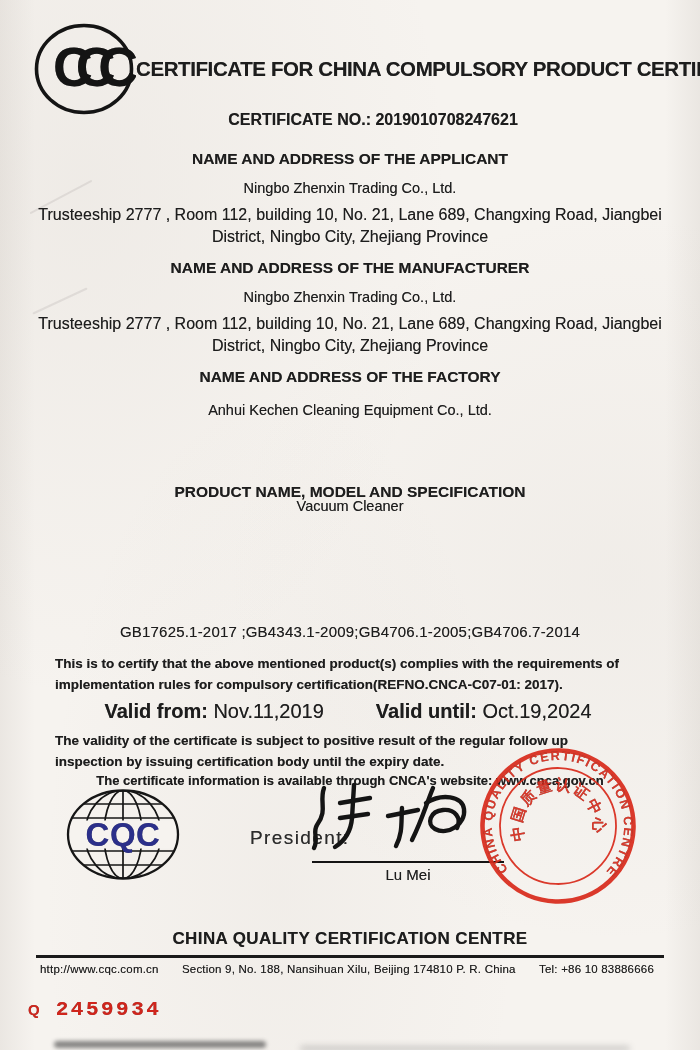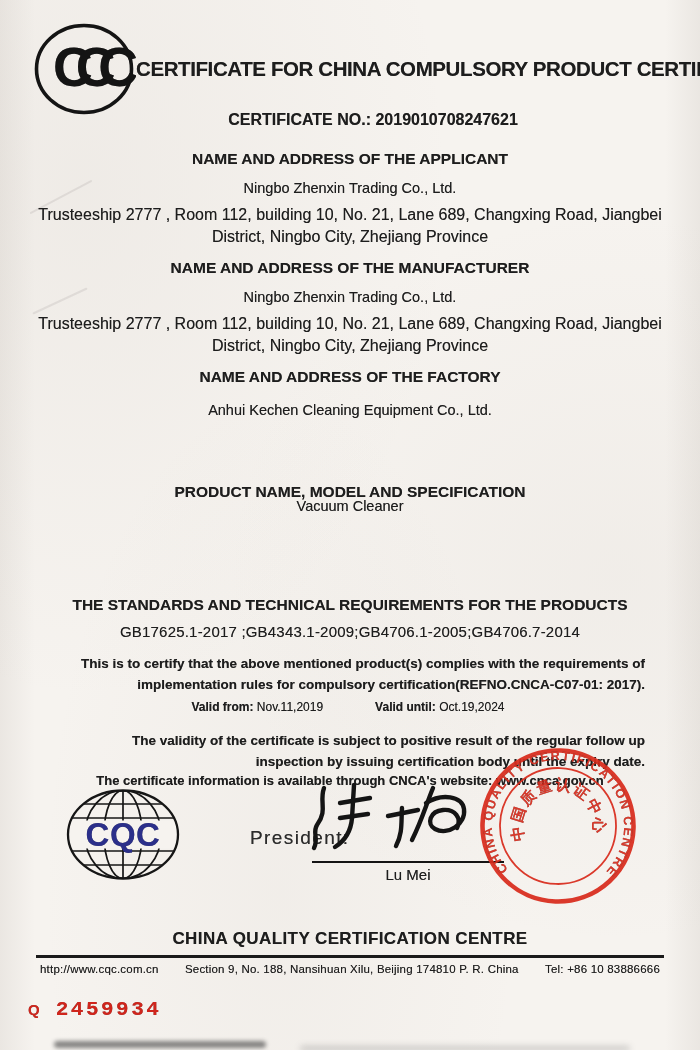--- a/index.html
+++ b/index.html
@@ -20,30 +20,30 @@
   .title {
     left: 136px; right: 12px; top: 57px; text-align: center;
     font-size: 20.5px; font-weight: bold; letter-spacing: -0.4px; white-space: nowrap;
   }
   .certno { top: 111px; font-size: 16px; font-weight: bold; padding-left: 46px; }
   .heading { font-size: 15.5px; font-weight: bold; }
   .name-line { font-size: 14.5px; }
   .addr { font-size: 16px; line-height: 22px; white-space: pre-line; left: 30px; right: 30px; text-align: center; }
   .models { font-size: 14px; line-height: 21.5px; white-space: pre-line; left: 35px; right: 35px; text-align: center; }
   .stds { font-size: 15px; letter-spacing: .2px; }
-  .para-bold { font-size: 13.5px; font-weight: bold; line-height: 21px; white-space: pre-line; left: 55px; right: 55px; text-align: right; }
-  .valid-row { top: 700px; display: flex; justify-content: center; gap: 52px; left: 0; right: 4px; font-size: 12px; }
+  .para-bold { font-size: 13.5px; font-weight: bold; line-height: 21px; white-space: pre-line; left: 55px; right: 55px; text-align: left; }
+  .valid-row { top: 700px; display: flex; justify-content: center; gap: 52px; left: 0; right: 4px; font-size: 20px; }
   .valid-row b { font-weight: bold; }
   .cnca { top: 773px; font-size: 13px; font-weight: 600; }
   .president { left: 250px; top: 827px; font-size: 19px; letter-spacing: 1.4px; color: #2b2b2b; }
   .sig-line { left: 312px; top: 861px; width: 192px; height: 2px; background: #141414; }
   .sig-name { left: 312px; top: 866px; width: 192px; text-align: center; font-size: 15px; }
   .footer-org { top: 929px; font-size: 17px; font-weight: bold; letter-spacing: .4px; }
   .footer-rule { left: 36px; right: 36px; top: 955px; height: 2.5px; background: #1a1a1a; }
-  .footer-row { left: 40px; right: 40px; top: 963px; display: flex; justify-content: space-between; align-items: baseline; font-size: 11.5px; font-weight: 500; letter-spacing: .2px; }
+  .footer-row { left: 40px; right: 46px; top: 963px; display: flex; justify-content: space-between; align-items: baseline; font-size: 11.5px; font-weight: 500; letter-spacing: .2px; }
   .footer-row .mid { flex: 1; text-align: center; }
   .serial { left: 28px; top: 998px; display: flex; align-items: baseline; gap: 16px; }
   .serial .q { font-size: 15px; font-weight: bold; }
   .serial .num { font-family: "Liberation Mono", monospace; font-size: 21px; font-weight: bold; letter-spacing: 2.5px; }
   .smudge { left: 54px; top: 1041px; width: 212px; height: 7px; background: #3b3b3b; border-radius: 4px; filter: blur(2px); opacity: .6; }
   .smudge2 { left: 300px; top: 1046px; width: 330px; height: 5px; background: #777; border-radius: 3px; filter: blur(3px); opacity: .35; }
   .pencil { position: absolute; background: rgba(120,115,110,.14); height: 2px; border-radius: 2px; }
   .stamp-wrap { left: 477px; top: 745px; width: 162px; height: 162px; transform: rotate(2deg); opacity: .93; }
 </style>
 </head>
@@ -75,21 +75,20 @@
   <div class="abs ctr name-line" style="top:289px;">Ningbo Zhenxin Trading Co., Ltd.</div>
   <div class="abs addr" style="top:313px;">Trusteeship 2777 ,  Room 112, building 10, No. 21, Lane 689, Changxing Road, Jiangbei
 District, Ningbo City, Zhejiang Province</div>
 
   <div class="abs ctr heading" style="top:368px;">NAME AND ADDRESS OF THE FACTORY</div>
   <div class="abs ctr name-line" style="top:402px;">Anhui Kechen Cleaning Equipment Co., Ltd.</div>
 
   <div class="abs ctr heading" style="top:470px;margin-top:13px;">PRODUCT NAME, MODEL AND SPECIFICATION</div>
   <div class="abs ctr name-line" style="top:498px;">Vacuum Cleaner</div>
 
-  <div class="abs ctr heading" style="top:596px;">THE STANDARDS AND TECHNICAL REQUIREMENTS FOR THE PRODUCTS</div>
   <div class="abs ctr stds" style="top:623px;">GB17625.1-2017  ;GB4343.1-2009;GB4706.1-2005;GB4706.7-2014</div>
 
   <div class="abs para-bold" style="top:653px;">This is to certify that the above mentioned product(s) complies with the requirements of
 implementation rules for compulsory certification(REFNO.CNCA-C07-01:  2017).</div>
 
   <div class="abs valid-row">
     <span>
       <b>Valid from:</b>
       <span>Nov.11,2019</span>
     </span>

